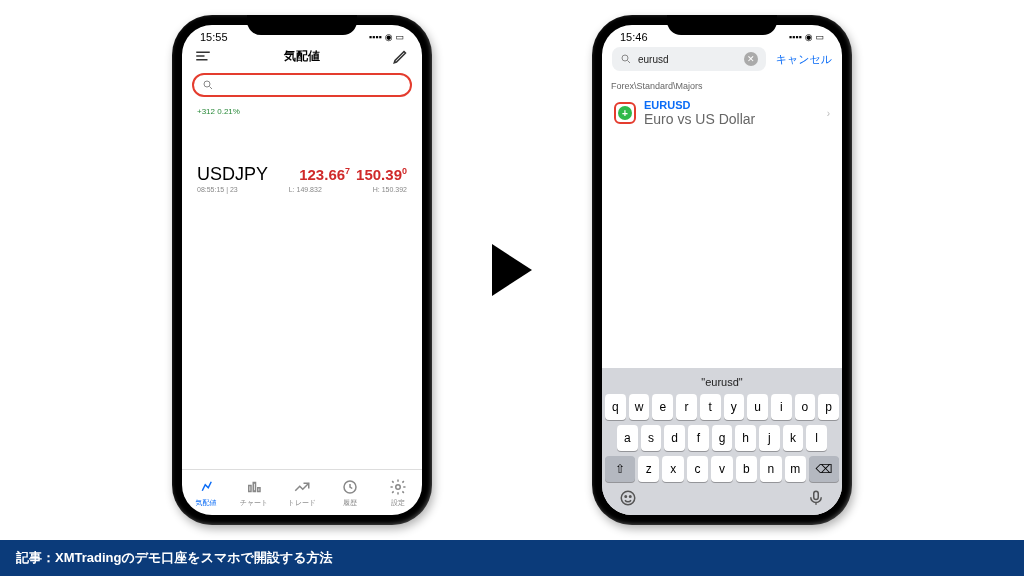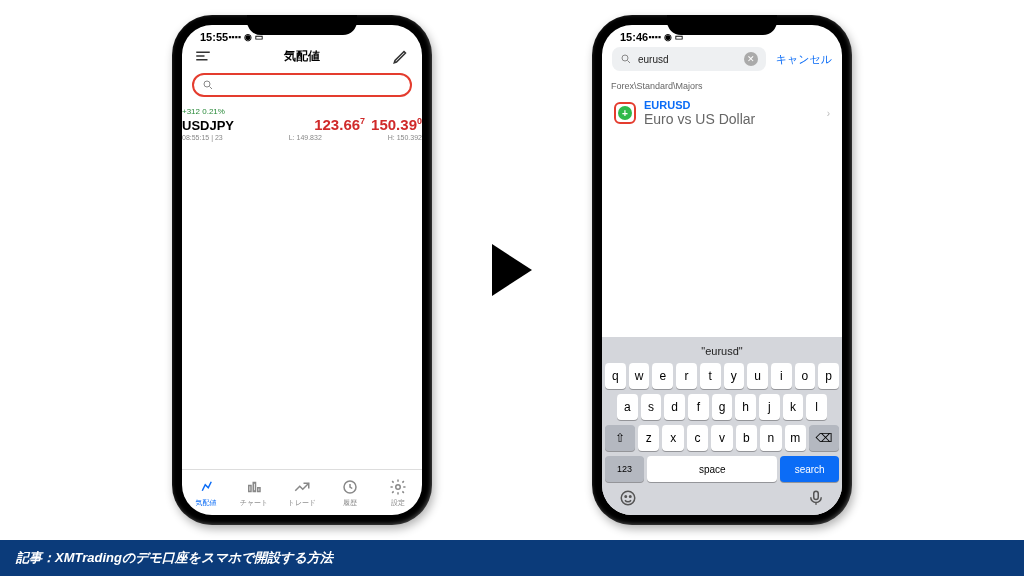--- a/index.html
+++ b/index.html
@@ -1,36 +1,36 @@
 <!DOCTYPE html>
 <html><head>
 <meta charset="utf-8">
 <style>
   * { margin: 0; padding: 0; box-sizing: border-box; }
   body { font-family: -apple-system, sans-serif; width: 1024px; height: 576px; background: #fff; position: relative; }
   .stage { display: flex; align-items: center; justify-content: center; gap: 60px; height: 540px; }
   .phone { width: 260px; height: 510px; border-radius: 40px; background: #000; padding: 10px; position: relative; box-shadow: 2px 4px 10px rgba(0,0,0,0.3), -1px -1px 4px rgba(255,255,255,0.3) inset; }
   .screen { width: 100%; height: 100%; border-radius: 30px; background: #fff; overflow: hidden; position: relative; display: flex; flex-direction: column; }
   .notch { position: absolute; top: 0; left: 50%; transform: translateX(-50%); width: 110px; height: 20px; background: #000; border-radius: 0 0 14px 14px; z-index: 10; }
-  .status-bar { display: flex; padding: 6px 18px 0; font-size: 11px; font-weight: 700; }
+  .status-bar { display: flex; justify-content: space-between; padding: 6px 18px 0; font-size: 11px; font-weight: 400; }
   .status-right { display: flex; gap: 3px; align-items: center; font-size: 9px; }
   .title-bar { display: flex; align-items: center; justify-content: space-between; padding: 4px 12px; }
   .title-bar .center { font-weight: 700; font-size: 12px; }
   .icon-btn { width: 18px; height: 18px; display: flex; align-items: center; justify-content: center; color: #333; }
   .search-box { margin: 4px 10px; border: 2px solid #e43c2e; border-radius: 12px; padding: 4px 8px; display: flex; align-items: center; gap: 6px; height: 24px; }
   .search-box.filled { border: none; background: #eef0f2; border-radius: 8px; }
   .search-glass { width: 12px; height: 12px; }
   .search-text { flex: 1; font-size: 10px; color: #888; }
   .search-text.value { color: #222; }
   .clear-btn { width: 14px; height: 14px; background: #aaa; border-radius: 50%; color: #fff; font-size: 9px; display: flex; align-items: center; justify-content: center; }
   .cancel-link { color: #0b6cf6; font-size: 11px; padding-left: 10px; }
-  .quote-row { padding: 6px 0; }
+  .quote-row { padding: 6px 15px; }
   .quote-top { font-size: 8px; color: #2a8a3a; }
   .quote-main { display: flex; justify-content: space-between; align-items: baseline; }
-  .symbol { font-weight: 700; font-size: 13px; }
+  .symbol { font-weight: 400; font-size: 18px; margin-top: 48px; }
   .prices { display: flex; gap: 6px; }
   .price { font-weight: 700; font-size: 15px; color: #d02a2a; }
   .price sup { font-size: 9px; vertical-align: super; }
   .quote-sub { display: flex; justify-content: space-between; font-size: 7px; color: #888; margin-top: 1px; }
   .tab-bar { margin-top: auto; display: flex; border-top: 1px solid #ddd; height: 46px; }
   .tab { flex: 1; display: flex; flex-direction: column; align-items: center; justify-content: center; font-size: 7px; color: #888; gap: 2px; }
   .tab.active { color: #0b6cf6; }
   .tab svg { width: 18px; height: 18px; }
   .search-head { display: flex; align-items: center; padding: 4px 10px; }
   .section-header { font-size: 9px; color: #666; padding: 6px 9px 2px; }
@@ -47,21 +47,21 @@
   .key.dark { background: #b4b8c0; }
   .key.wide { flex: 1.4; }
   .key.space { flex: 4; font-size: 10px; }
   .key.search { flex: 1.8; background: #0b6cf6; color: #fff; font-size: 10px; }
   .key.num { flex: 1.2; font-size: 9px; }
   .krow.indent { padding: 0 12px; }
   .kb-bottom { display: flex; justify-content: space-between; padding: 2px 14px 4px; }
   .emoji-btn, .mic-btn { width: 18px; height: 18px; color: #555; }
   .arrow { width: 0; height: 0; border-left: 40px solid #000; border-top: 26px solid transparent; border-bottom: 26px solid transparent; }
   .banner { position: absolute; bottom: 0; left: 0; right: 0; height: 36px; background: #0b3b7a; color: #fff; display: flex; justify-content: space-between; align-items: center; padding: 0 16px; font-size: 14px; font-weight: 600; }
-  .banner .right { font-style: italic; font-size: 13px; }
+  .banner .right { font-size: 13px; }
 </style>
 </head>
 <body>
 
 <div class="stage">
 
   <div class="phone">
     <div class="notch"></div>
     <div class="screen">
       <div class="status-bar">
@@ -213,25 +213,20 @@
           <div class="key dark wide">⇧</div>
           <div class="key">z</div>
           <div class="key">x</div>
           <div class="key">c</div>
           <div class="key">v</div>
           <div class="key">b</div>
           <div class="key">n</div>
           <div class="key">m</div>
           <div class="key dark wide">⌫</div>
         </div>
-        <div class="krow">
-          <div class="key dark num">123</div>
-          <div class="key space">space</div>
-          <div class="key search">search</div>
-        </div>
         <div class="kb-bottom">
           <span class="emoji-btn"><svg viewBox="0 0 24 24" fill="none" stroke="currentColor" stroke-width="2">
                 <circle cx="12" cy="12" r="9"></circle>
                 <circle cx="9" cy="10" r="1" fill="currentColor"></circle>
                 <circle cx="15" cy="10" r="1" fill="currentColor"></circle>
                 <path d="M8 15c1 1.5 2.5 2 4 2s3-.5 4-2"></path>
               </svg></span>
           <span class="mic-btn"><svg viewBox="0 0 24 24" fill="none" stroke="currentColor" stroke-width="2">
                 <rect x="9" y="3" width="6" height="11" rx="3"></rect>
                 <path d="M5 11a7 7 0 0014 0M12 18v3"></path>

